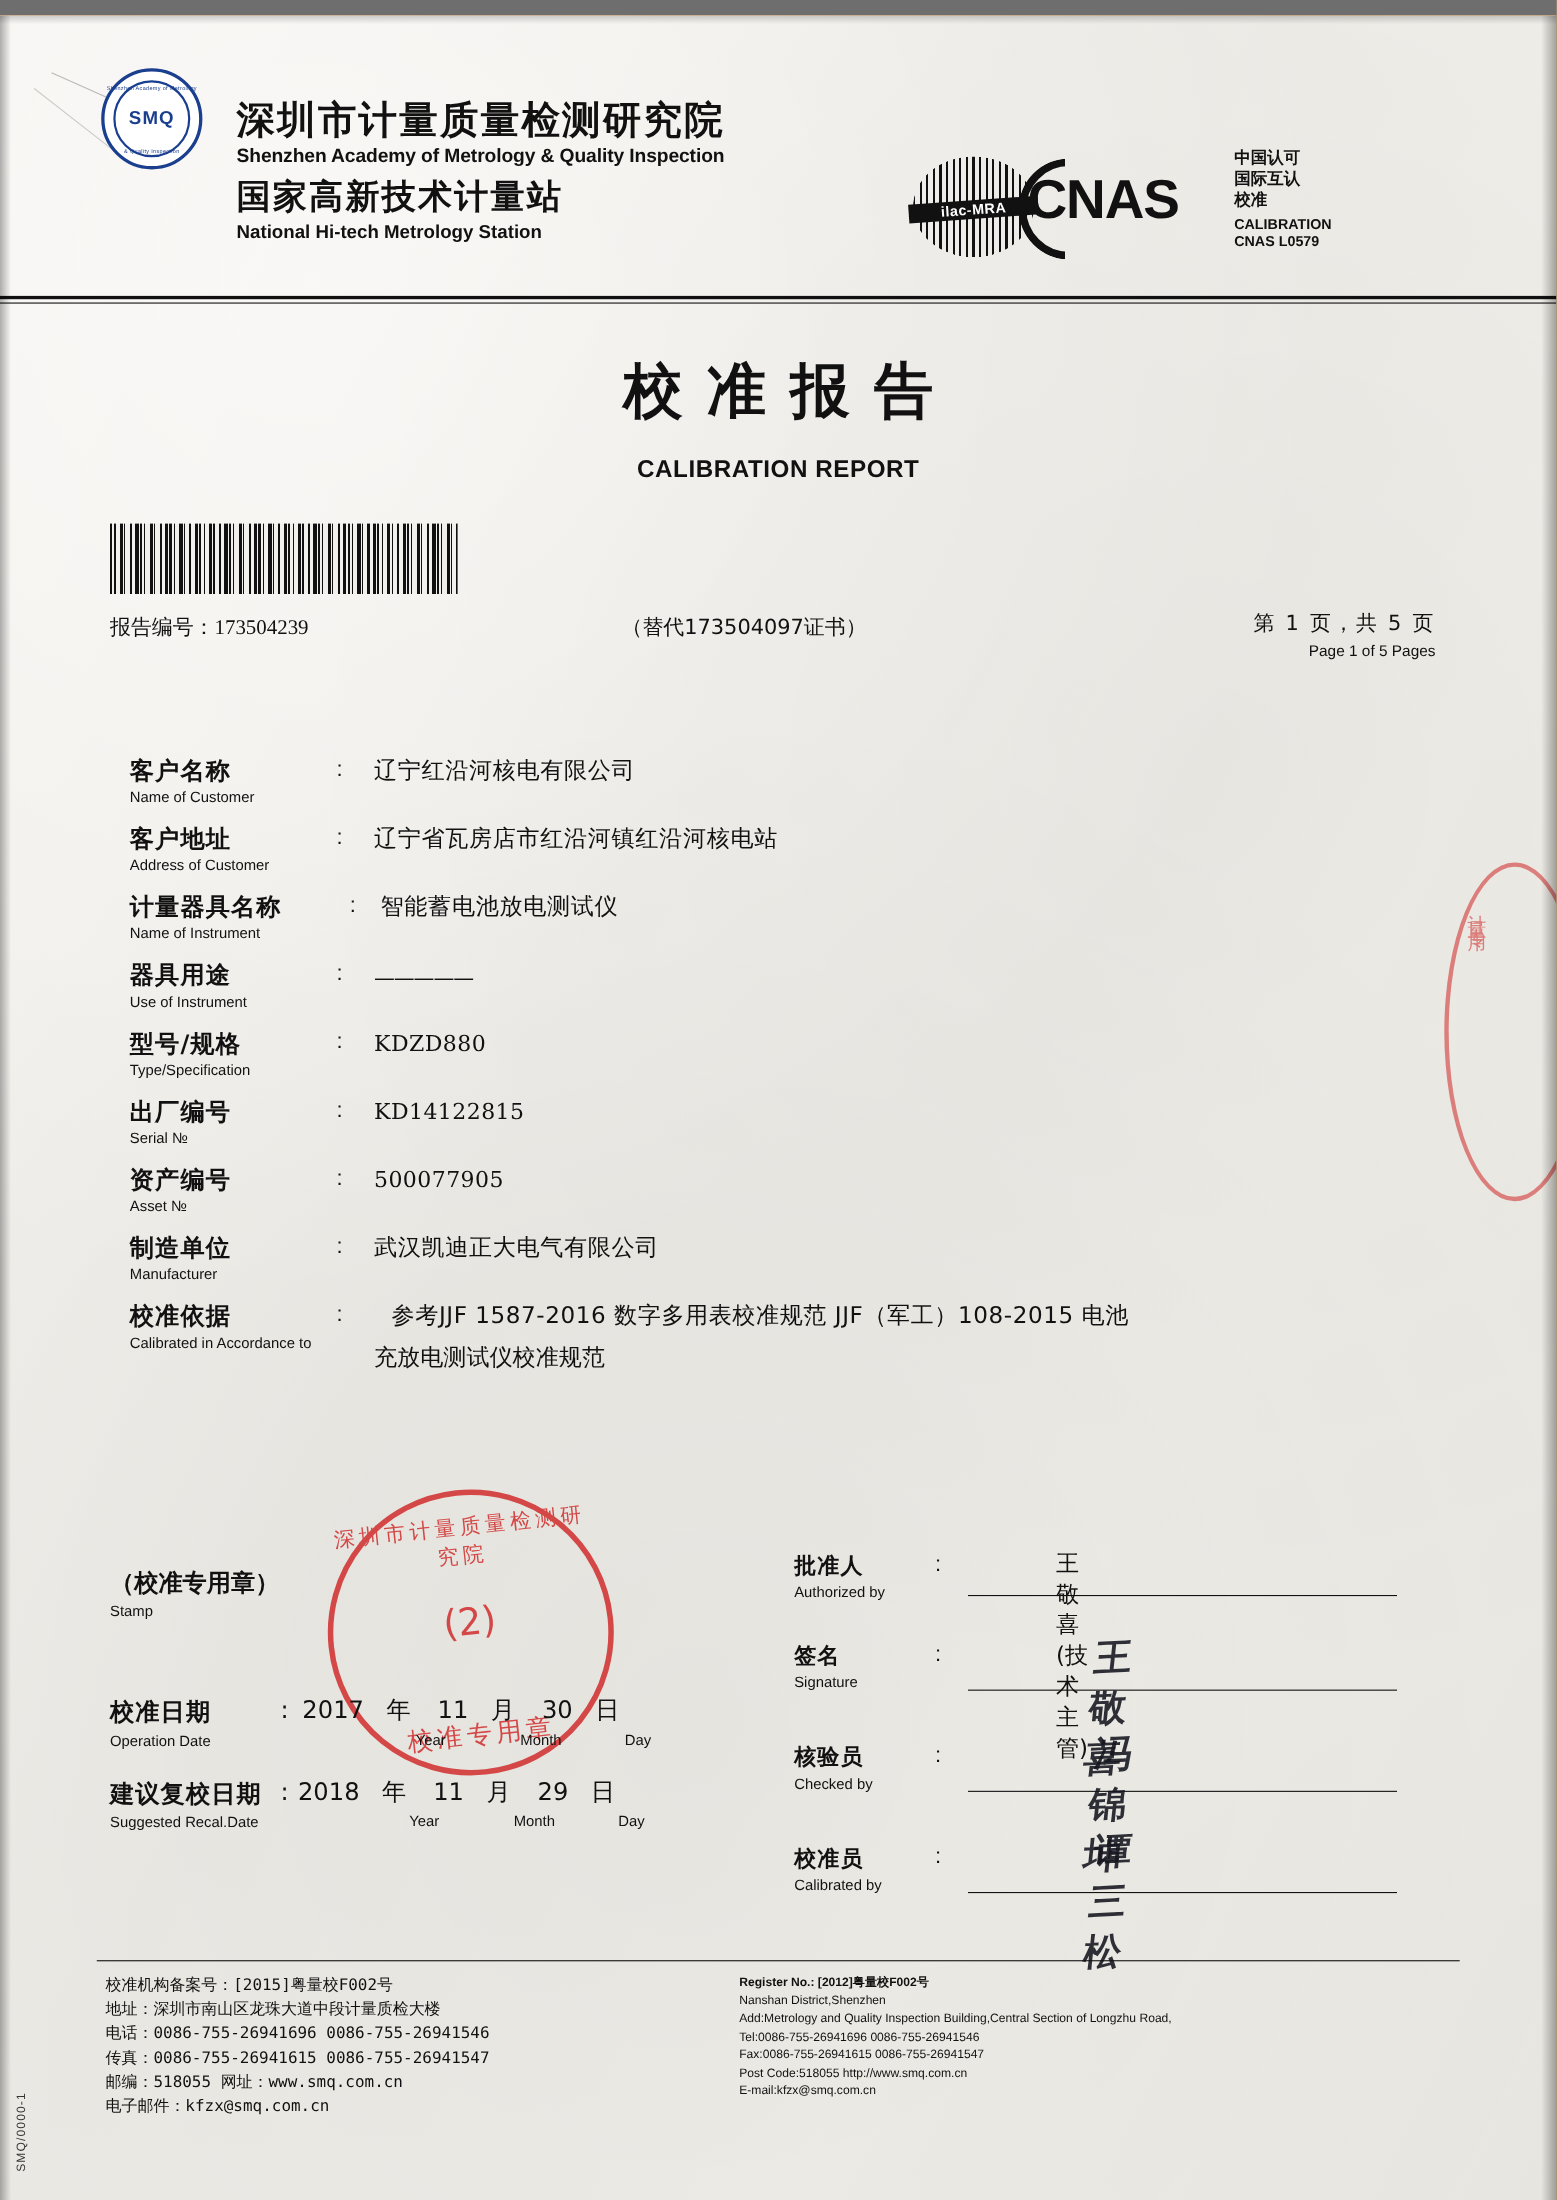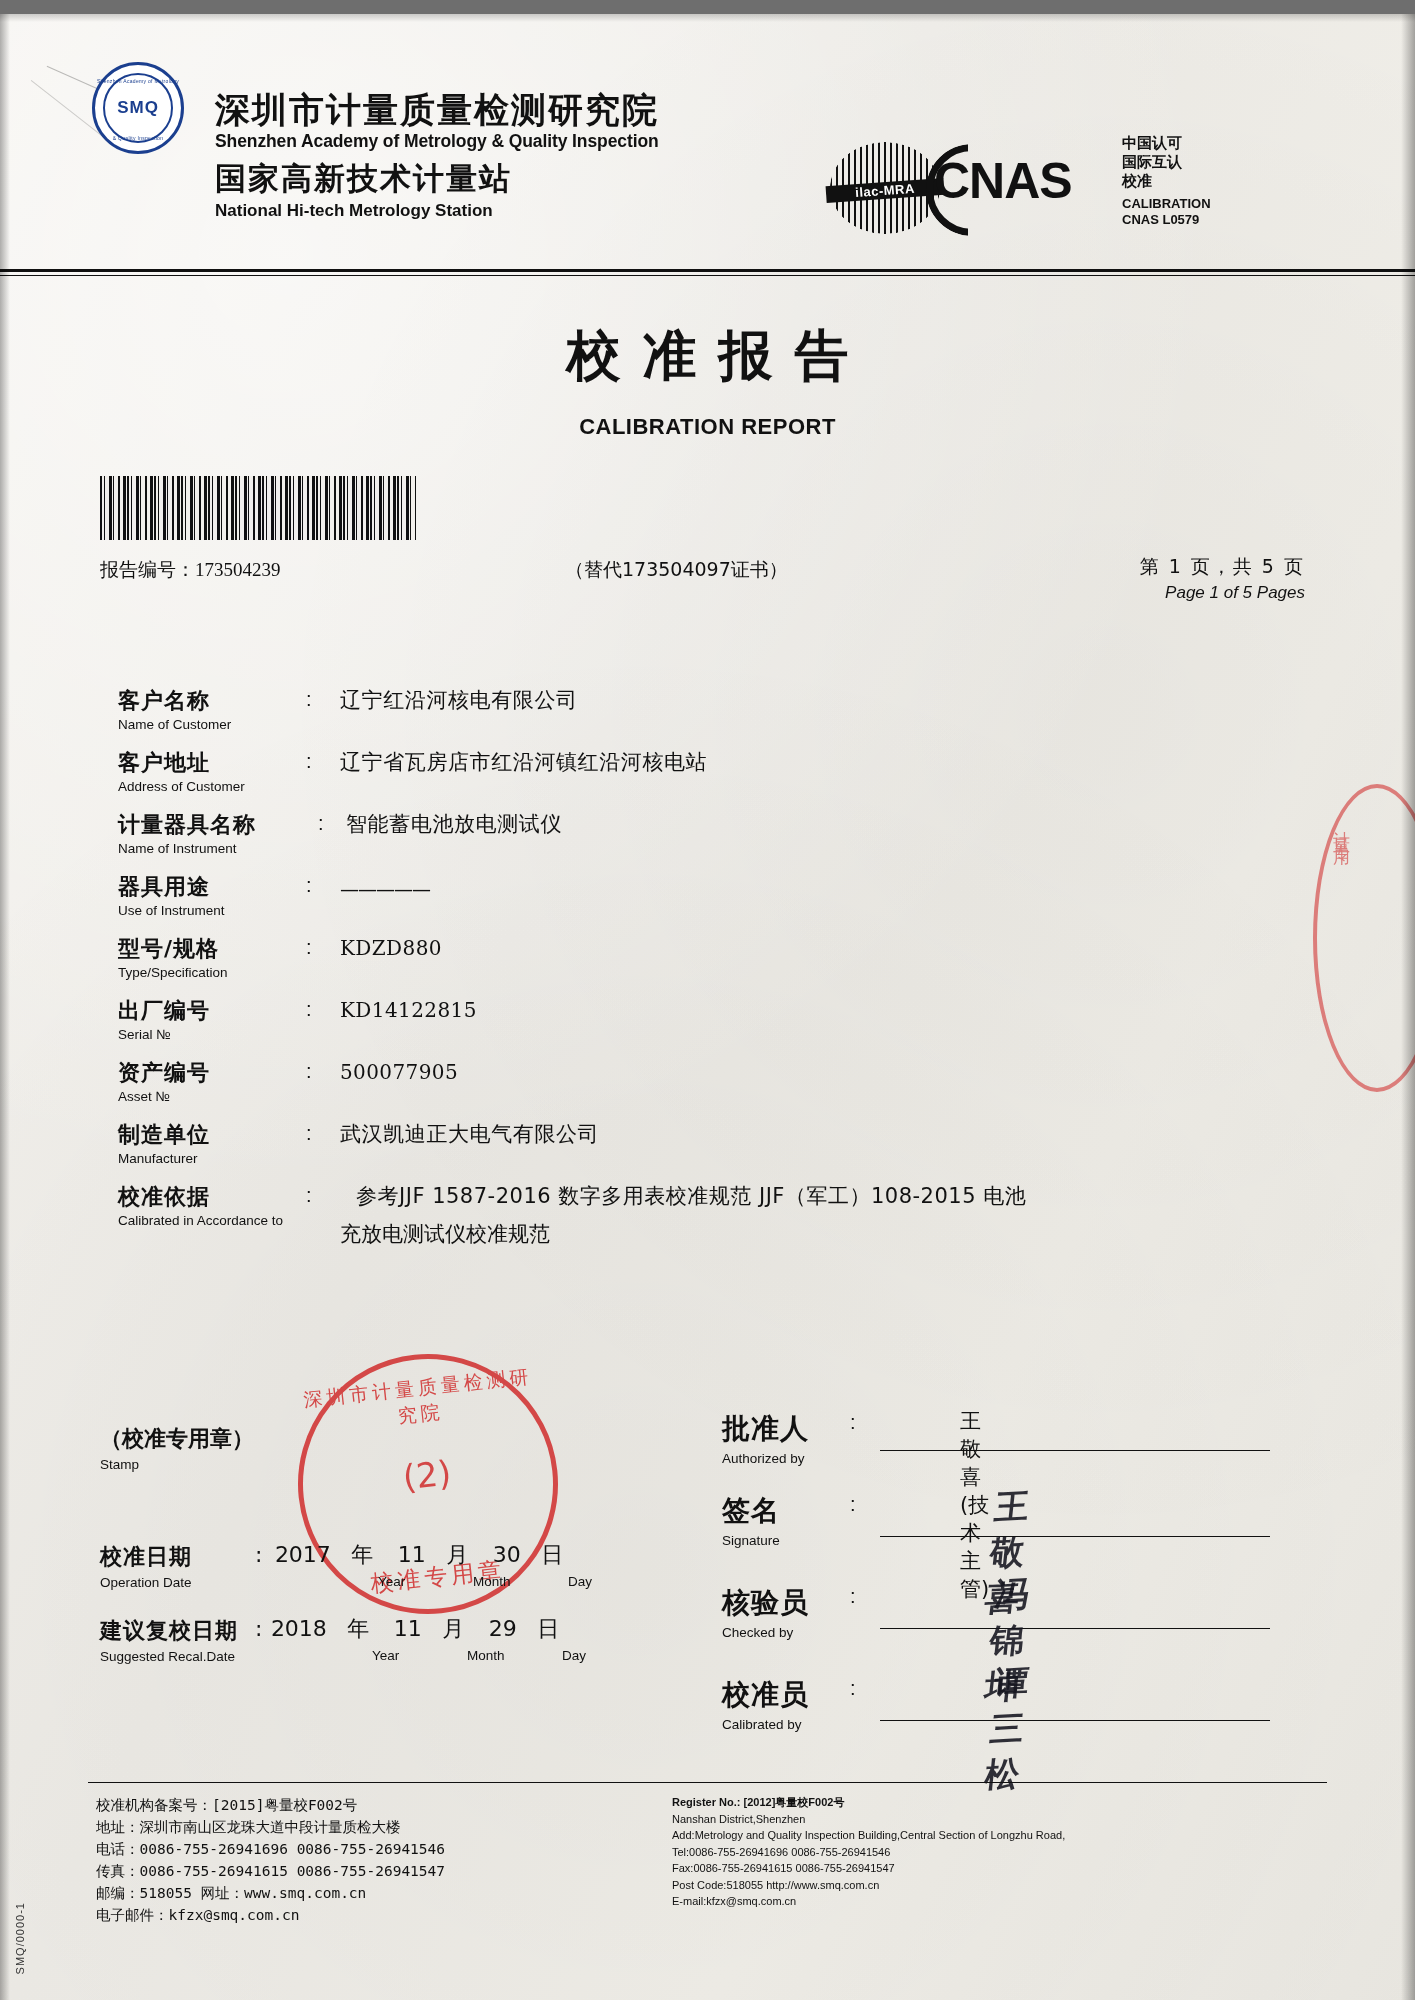--- a/index.html
+++ b/index.html
@@ -276,23 +276,22 @@
     position: absolute;
     right: 110px; top: 540px;
     font-family: "DejaVu Sans", sans-serif;
     font-size: 19px;
     letter-spacing: 2px;
     color: #111;
   }
   .page-en {
     position: absolute;
     right: 110px; top: 569px;
-    font-size: 17px;
-    color: #111;
-    font-style: italic;
+    font-size: 14px;
+    color: #111;
   }
 
   
   .fields {
     position: absolute;
     left: 118px; top: 672px;
     width: 1180px;
   }
   .field-row {
     position: relative;
@@ -442,21 +441,21 @@
   .d-units {
     position: absolute;
     font-size: 13.5px;
     color: #111;
   }
 
   
   .sig-block { position: absolute; left: 722px; }
   .s-cn {
     font-family: "DejaVu Sans", sans-serif;
-    font-size: 28px;
+    font-size: 20px;
     font-weight: bold;
     letter-spacing: 1px;
     color: #111;
   }
   .s-en { font-size: 13.5px; color: #111; margin-top: 3px; }
   .s-colon {
     position: absolute;
     left: 128px; top: 1px;
     font-size: 20px;
     color: #111;

